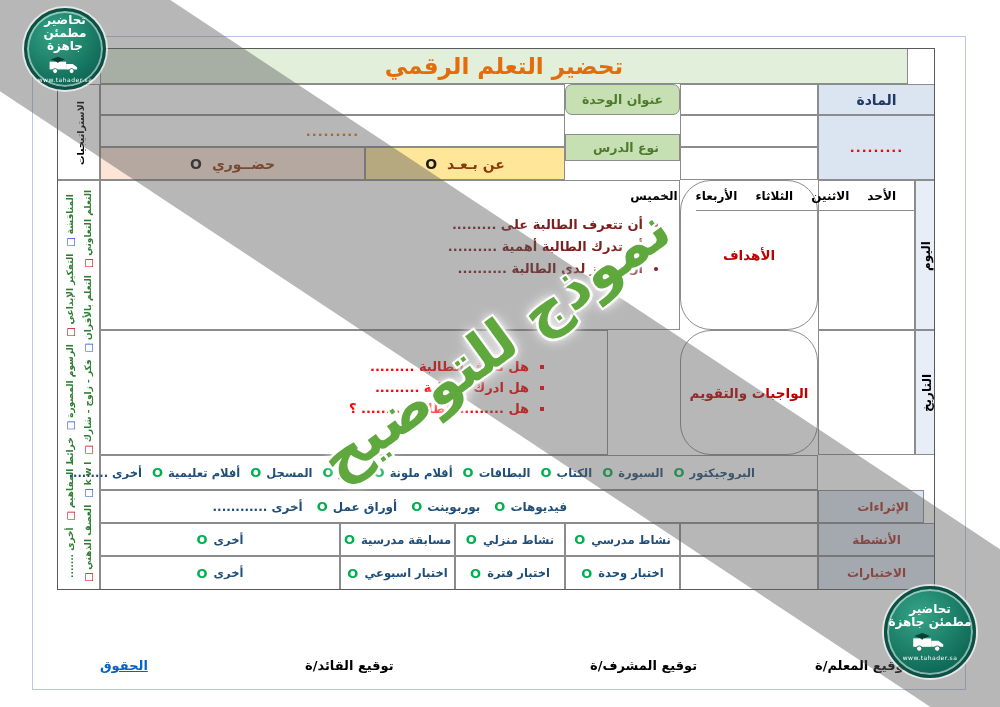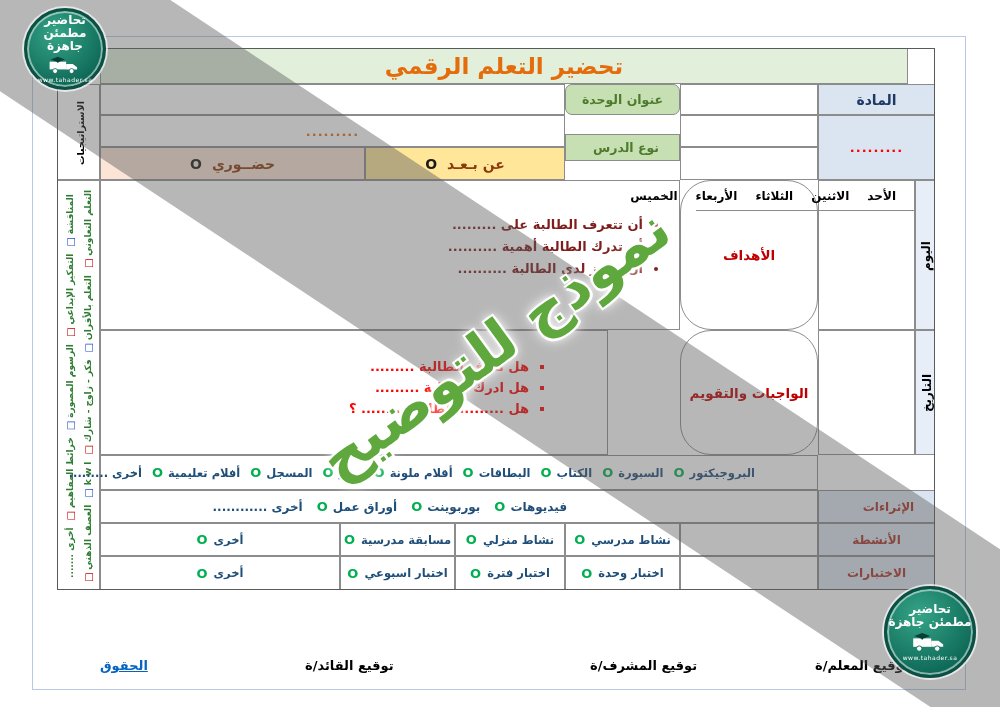--- a/index.html
+++ b/index.html
@@ -217,21 +217,21 @@
         <span class="o">O</span>
       </span>
     <span class="pair">
         <span>أوراق عمل</span>
         <span class="o">O</span>
       </span>
     <span class="pair">
         <span>أخرى ............</span>
       </span>
   </div>
-  <div class="cell blabel" style="left:818px;top:490px;width:117px;height:33px;padding-left:24px;">الإثراءات</div>
+  <div class="cell blabel" style="left:818px;top:490px;width:106px;height:33px;padding-left:24px;">الإثراءات</div>
 
   <div class="cell item-cell" style="left:100px;top:523px;width:240px;height:33px;">
     <span>أخرى</span>
       <span class="o">O</span>
   </div>
   <div class="cell item-cell" style="left:340px;top:523px;width:115px;height:33px;">
     <span>مسابقة مدرسية</span>
       <span class="o">O</span>
   </div>
   <div class="cell item-cell" style="left:455px;top:523px;width:110px;height:33px;">

